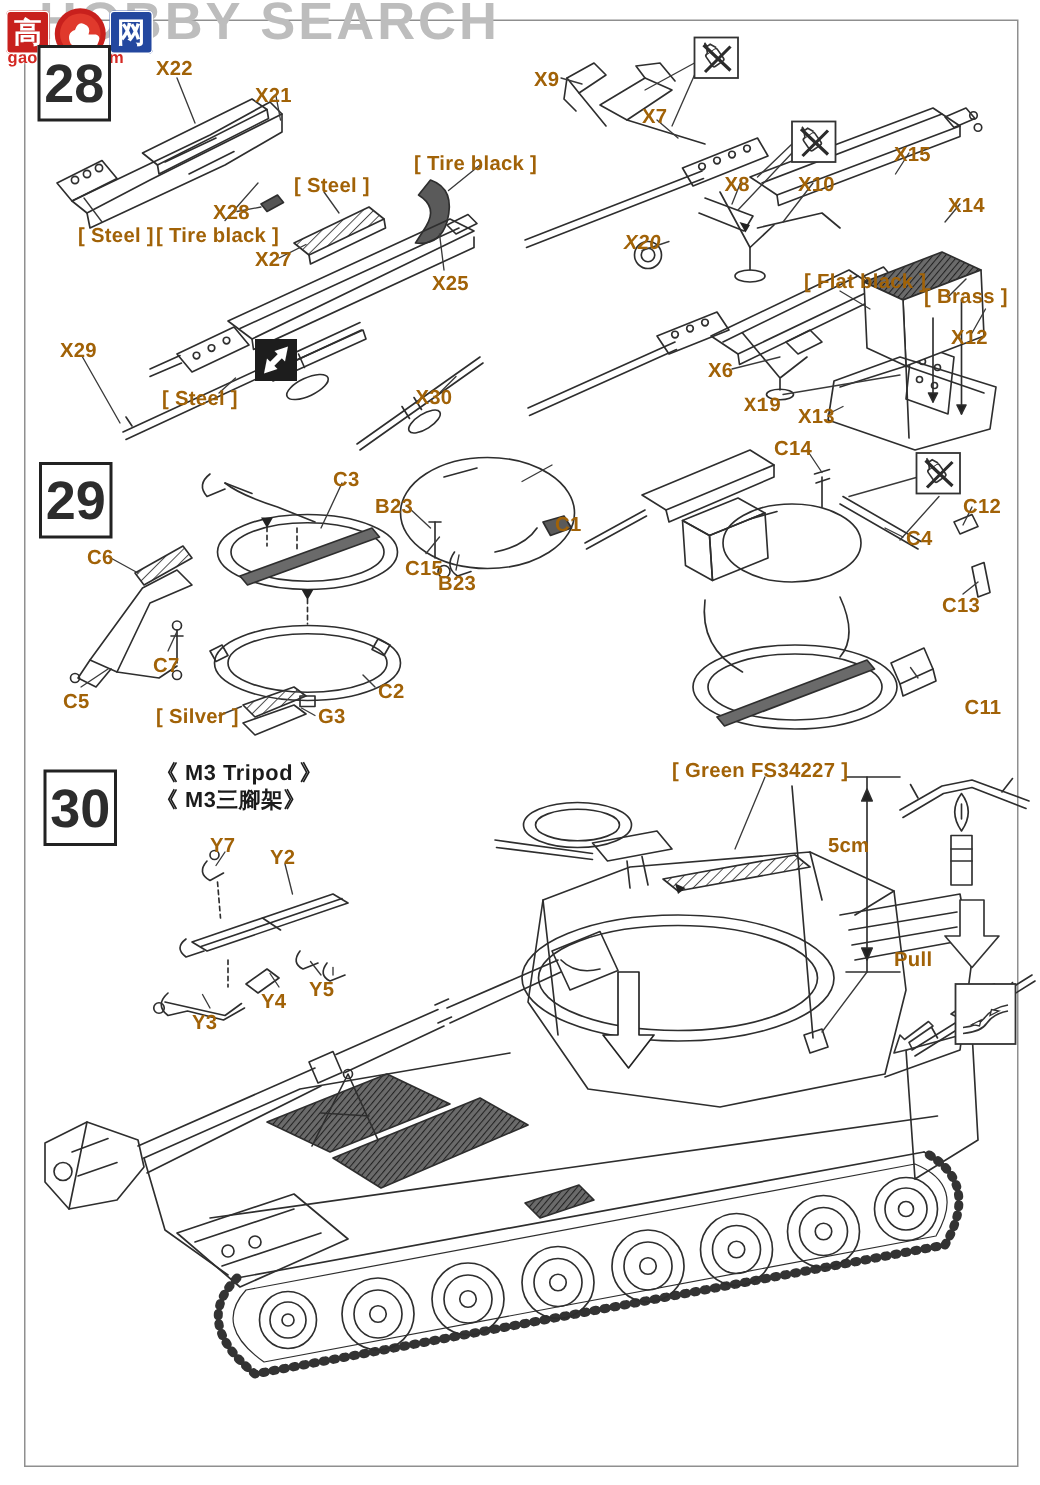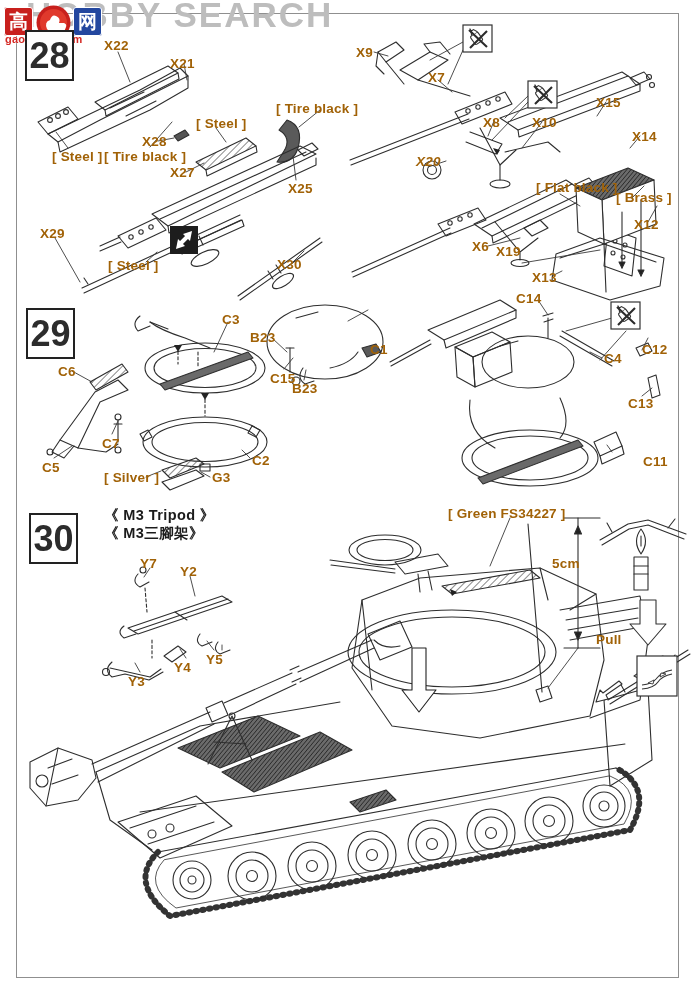--- a/index.html
+++ b/index.html
@@ -440,39 +440,39 @@
   <div class="lbl" style="left:428px;top:70px;">X7</div>
   <div class="lbl" style="left:483px;top:115px;">X8</div>
   <div class="lbl" style="left:532px;top:115px;">X10</div>
   <div class="lbl" style="left:596px;top:95px;">X15</div>
   <div class="lbl" style="left:632px;top:129px;">X14</div>
   <div class="lbl" style="left:416px;top:154px;font-style:italic;">X20</div>
   <div class="lbl" style="left:536px;top:180px;">[ Flat black ]</div>
   <div class="lbl" style="left:616px;top:190px;">[ Brass ]</div>
   <div class="lbl" style="left:634px;top:217px;">X12</div>
   <div class="lbl" style="left:472px;top:239px;">X6</div>
-  <div class="lbl" style="left:496px;top:244px;">X19</div>
+  <div class="lbl" style="left:496px;top:264px;font-family:Liberation Mono, monospace;">X19</div>
   <div class="lbl" style="left:532px;top:270px;">X13</div>
 
   <div class="lbl" style="left:58px;top:364px;">C6</div>
   <div class="lbl" style="left:102px;top:436px;">C7</div>
   <div class="lbl" style="left:42px;top:460px;">C5</div>
   <div class="lbl" style="left:222px;top:312px;">C3</div>
   <div class="lbl" style="left:250px;top:330px;">B23</div>
   <div class="lbl" style="left:270px;top:371px;">C15</div>
   <div class="lbl" style="left:292px;top:381px;">B23</div>
   <div class="lbl" style="left:252px;top:453px;">C2</div>
   <div class="lbl" style="left:104px;top:470px;">[ Silver ]</div>
   <div class="lbl" style="left:212px;top:470px;">G3</div>
   <div class="lbl" style="left:370px;top:302px;margin-top:40px;">C1</div>
   <div class="lbl" style="left:516px;top:291px;">C14</div>
-  <div class="lbl" style="left:642px;top:330px;margin-top:12px;">C12</div>
+  <div class="lbl" style="left:642px;top:330px;">C12</div>
   <div class="lbl" style="left:604px;top:351px;">C4</div>
   <div class="lbl" style="left:628px;top:396px;">C13</div>
-  <div class="lbl" style="left:598px;top:454px;padding-left:45px;">C11</div>
+  <div class="lbl" style="left:598px;top:464px;padding-left:45px;">C11</div>
 
   <div class="lbl" style="left:140px;top:556px;">Y7</div>
   <div class="lbl" style="left:180px;top:564px;">Y2</div>
   <div class="lbl" style="left:128px;top:674px;">Y3</div>
   <div class="lbl" style="left:174px;top:660px;text-align:right;">Y4</div>
   <div class="lbl" style="left:206px;top:652px;">Y5</div>
   <div class="lbl" style="left:448px;top:506px;">[ Green FS34227 ]</div>
   <div class="lbl" style="left:552px;top:556px;">5cm</div>
   <div class="lbl" style="left:596px;top:632px;">Pull</div>
 

